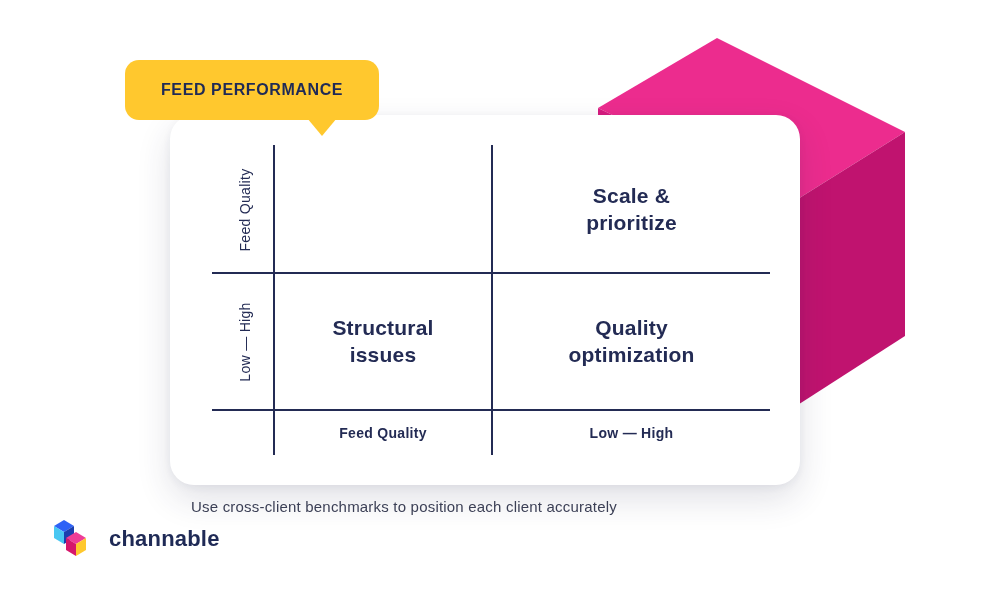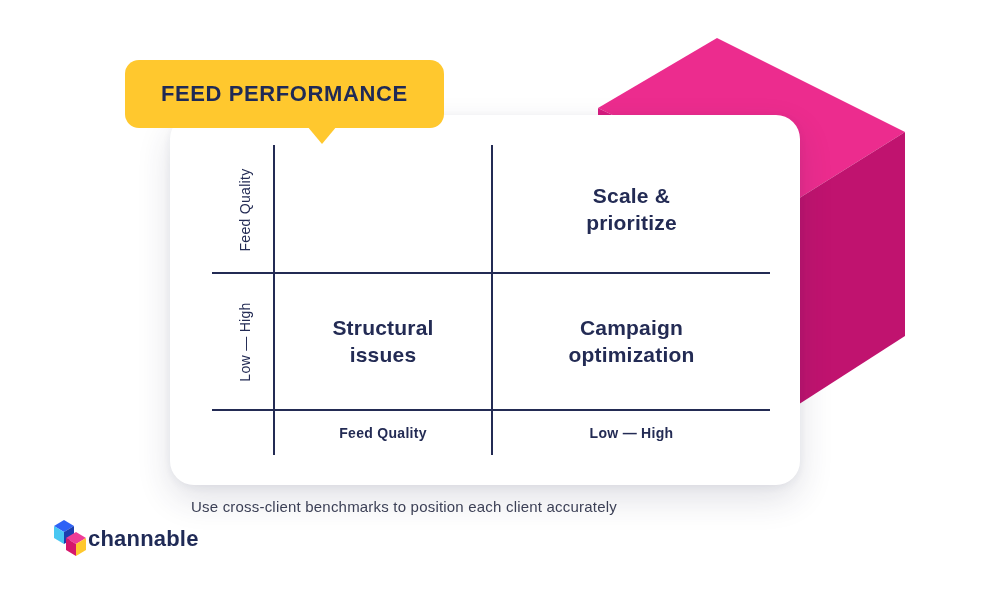--- a/index.html
+++ b/index.html
@@ -39,33 +39,33 @@
 
   .x-label { position: absolute; top: 305px; height: 26px; display: flex;
     align-items: center; justify-content: center; color: #232B54;
     font-size: 14px; font-weight: 700; letter-spacing: 0.3px; }
   .x-left  { left: 105px; width: 216px; }
   .x-right { left: 323px; width: 277px; }
 
   
   .badge { position: absolute; left: 125px; top: 60px; z-index: 2;
     background: #FFC82E; border-radius: 14px; padding: 21px 36px; }
-  .badge-text { color: #1F2A56; font-size: 22px; font-weight: 800;
+  .badge-text { color: #1F2A56; font-size: 16px; font-weight: 800;
     letter-spacing: 0.6px; white-space: nowrap; }
   .badge-tail { position: absolute; left: 182px; bottom: -16px; width: 0; height: 0;
     border-left: 15px solid transparent; border-right: 15px solid transparent;
     border-top: 18px solid #FFC82E; }
 
   
   .caption { position: absolute; left: 175px; top: 498px; color: #3B3F55;
     font-size: 15px; font-weight: 400; letter-spacing: 0.2px; z-index: 1; margin-left: 16px; }
 
   
   .brand { position: absolute; left: 52px; top: 518px; display: flex;
-    align-items: center; gap: 0; z-index: 1; }
+    align-items: center; gap: 21px; z-index: 1; }
   .brand-name { color: #1F2A56; font-size: 22px; font-weight: 700;
     letter-spacing: 0.2px; }
 </style>
 </head>
 <body>
 
 <div class="stage">
 
   <svg class="cube-svg" width="1000" height="600" viewBox="0 0 1000 600">
     <polygon points="717,38 905,132 793,202 598,108" fill="#EC2C8E"></polygon>
@@ -83,21 +83,21 @@
       <span>Feed Quality</span>
     </div>
     <div class="y-label y-bottom">
       <span>Low — High</span>
     </div>
 
     <div class="cell cell-bl">Structural
 issues</div>
     <div class="cell cell-tr">Scale &amp;
 prioritize</div>
-    <div class="cell cell-br">Campaign
+    <div class="cell cell-br">Quality
 optimization</div>
 
     <div class="x-label x-left">Feed Quality</div>
     <div class="x-label x-right">Low — High</div>
   </div>
 
   <div class="badge">
     <div class="badge-text">FEED PERFORMANCE</div>
     <div class="badge-tail"></div>
   </div>

